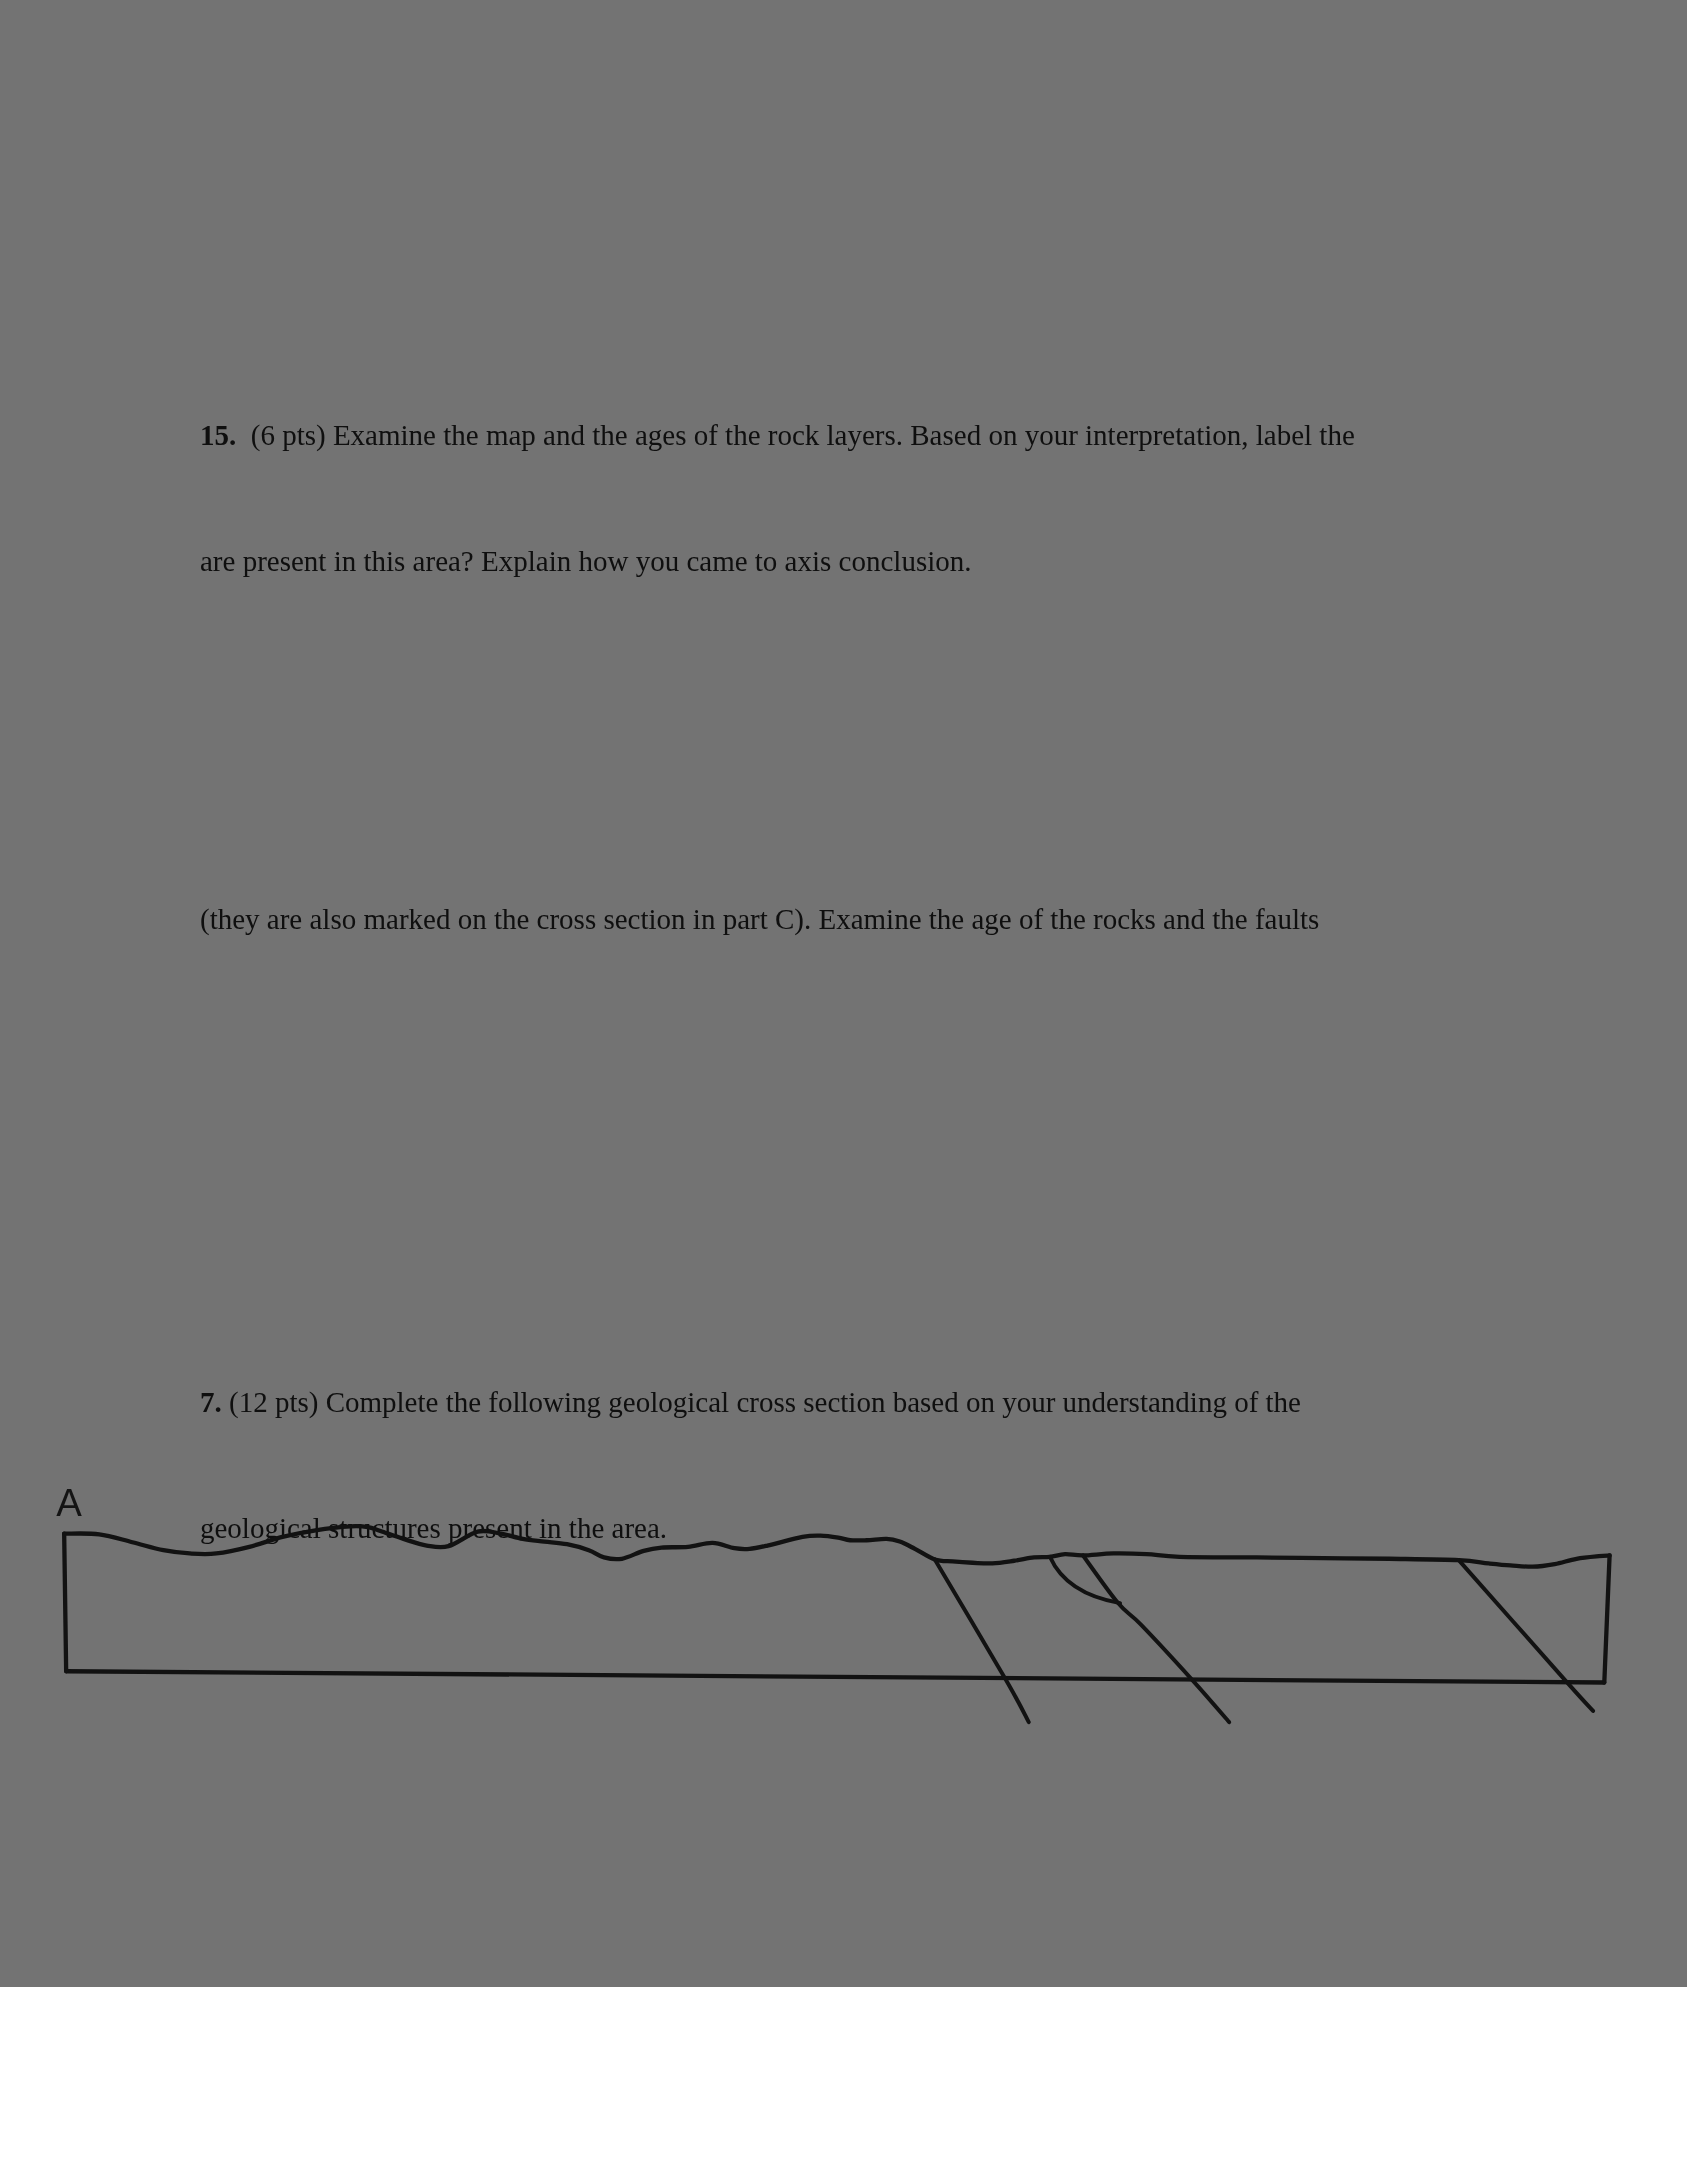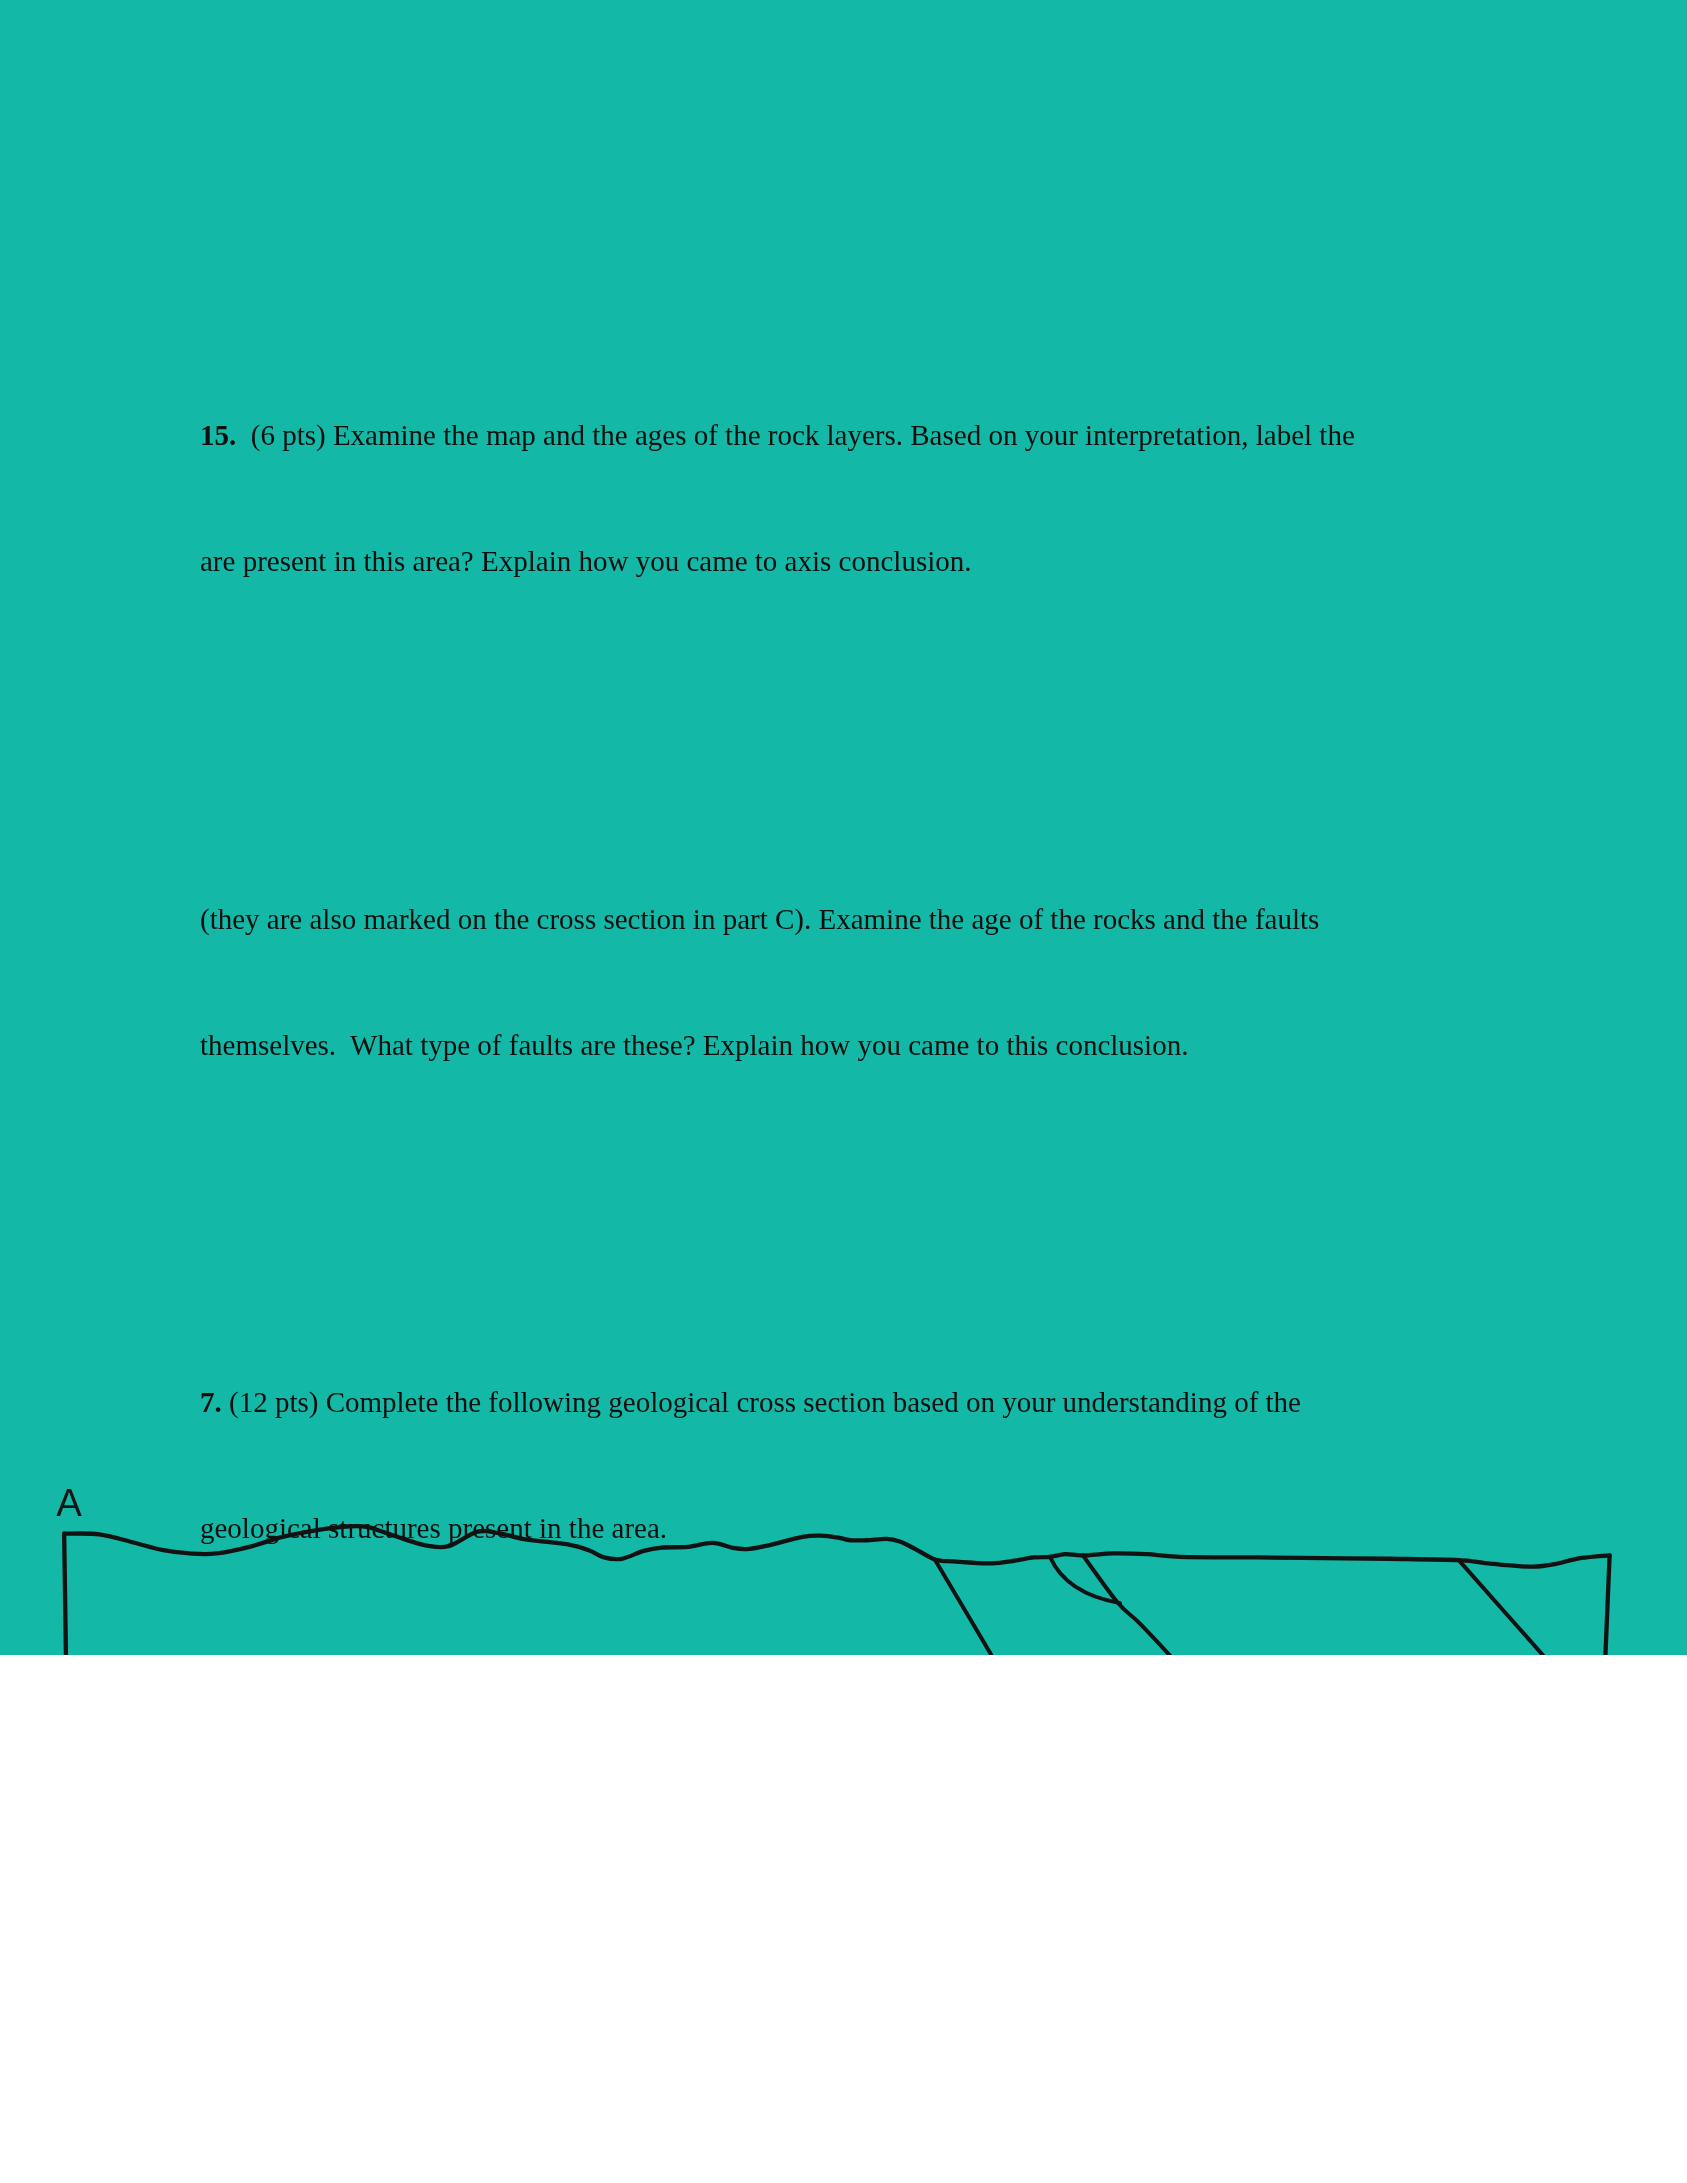--- a/index.html
+++ b/index.html
@@ -1,20 +1,20 @@
 <!DOCTYPE html>
 <html style="font-size:10.6px"><head>
 <meta charset="utf-8">
 <style>
   html, body { margin: 0; padding: 0; background: #ffffff; }
   .page {
     position: relative;
     width: 1687px;
-    height: 1655px;
-    background: #14b8a6;
+    height: 1987px;
+    background: #737373;
     overflow: hidden;
     font-family: "Liberation Serif", "DejaVu Serif", serif;
   }
   .question {
     position: absolute;
     left: 200px;
     width: 1442px;
     font-size: 29px;
     line-height: 42px;
     color: #0f0f0f;
@@ -47,21 +47,20 @@
 
 <div class="page">
 
   <section class="question" style="top:330px">
     <div><span class="qnum">15.</span><span>  (6 pts) Examine the map and the ages of the rock layers. Based on your interpretation, label the</span></div>
     <div>are present in this area? Explain how you came to axis conclusion.</div>
   </section>
 
   <section class="question" style="top:814px">
     <div>(they are also marked on the cross section in part C). Examine the age of the rocks and the faults</div>
-    <div>themselves.  What type of faults are these? Explain how you came to this conclusion.</div>
   </section>
 
   <section class="question" style="top:1297px">
     <div><span class="qnum">7.</span><span> (12 pts) Complete the following geological cross section based on your understanding of the</span></div>
     <div>geological structures present in the area.</div>
   </section>
 
   <svg class="diagram-svg" viewBox="0 2200 2550 480">
     <text class="section-label" x="85" y="2290">A</text>
     <path class="ink-stroke" d="M 97 2317 C 105.8 2317.2 132.8 2315.8 150 2318 C 167.2 2320.2 183.8 2326.0 200 2330 C 216.2 2334.0 232.5 2339.2 247 2342 C 261.5 2344.8 273.7 2346.2 287 2347 C 300.3 2347.8 312.0 2348.7 327 2347 C 342.0 2345.3 360.3 2341.2 377 2337 C 393.7 2332.8 410.3 2326.2 427 2322 C 443.7 2317.8 459.8 2314.7 477 2312 C 494.2 2309.3 516.8 2306.8 530 2306 C 543.2 2305.2 548.5 2305.8 556 2307 C 563.5 2308.2 566.0 2310.0 575 2313 C 584.0 2316.0 598.3 2321.3 610 2325 C 621.7 2328.7 633.7 2333.2 645 2335 C 656.3 2336.8 665.2 2339.5 678 2336 C 690.8 2332.5 708.8 2317.2 722 2314 C 735.2 2310.8 745.7 2315.2 757 2317 C 768.3 2318.8 779.0 2323.0 790 2325 C 801.0 2327.0 811.8 2327.7 823 2329 C 834.2 2330.3 845.8 2330.8 857 2333 C 868.2 2335.2 880.7 2338.7 890 2342 C 899.3 2345.3 904.7 2350.8 913 2353 C 921.3 2355.2 930.0 2356.7 940 2355 C 950.0 2353.3 963.0 2345.8 973 2343 C 983.0 2340.2 988.8 2339.0 1000 2338 C 1011.2 2337.0 1027.2 2338.2 1040 2337 C 1052.8 2335.8 1065.3 2330.7 1077 2331 C 1088.7 2331.3 1100.7 2337.5 1110 2339 C 1119.3 2340.5 1124.7 2340.7 1133 2340 C 1141.3 2339.3 1146.7 2338.0 1160 2335 C 1173.3 2332.0 1199.7 2324.5 1213 2322 C 1226.3 2319.5 1231.0 2319.8 1240 2320 C 1249.0 2320.2 1259.5 2321.8 1267 2323 C 1274.5 2324.2 1277.8 2326.3 1285 2327 C 1292.2 2327.7 1300.8 2327.3 1310 2327 C 1319.2 2326.7 1331.7 2324.7 1340 2325 C 1348.3 2325.3 1352.8 2326.5 1360 2329 C 1367.2 2331.5 1374.2 2335.5 1383 2340 C 1391.8 2344.5 1403.5 2352.8 1413 2356 C 1422.5 2359.2 1430.5 2358.2 1440 2359 C 1449.5 2359.8 1460.0 2360.5 1470 2361 C 1480.0 2361.5 1489.5 2362.5 1500 2362 C 1510.5 2361.5 1522.5 2359.5 1533 2358 C 1543.5 2356.5 1554.0 2354.0 1563 2353 C 1572.0 2352.0 1579.2 2352.8 1587 2352 C 1594.8 2351.2 1601.7 2348.3 1610 2348 C 1618.3 2347.7 1624.8 2350.2 1637 2350 C 1649.2 2349.8 1667.0 2347.3 1683 2347 C 1699.0 2346.7 1716.3 2347.2 1733 2348 C 1749.7 2348.8 1755.2 2351.2 1783 2352 C 1810.8 2352.8 1863.8 2352.7 1900 2353 C 1936.2 2353.3 1966.7 2353.7 2000 2354 C 2033.3 2354.3 2065.8 2354.5 2100 2355 C 2134.2 2355.5 2180.0 2355.8 2205 2357 C 2230.0 2358.2 2237.0 2360.7 2250 2362 C 2263.0 2363.3 2271.8 2364.2 2283 2365 C 2294.2 2365.8 2305.8 2367.3 2317 2367 C 2328.2 2366.7 2339.0 2365.0 2350 2363 C 2361.0 2361.0 2371.8 2357.0 2383 2355 C 2394.2 2353.0 2408.7 2351.8 2417 2351 C 2425.3 2350.2 2430.3 2350.2 2433 2350"></path>

